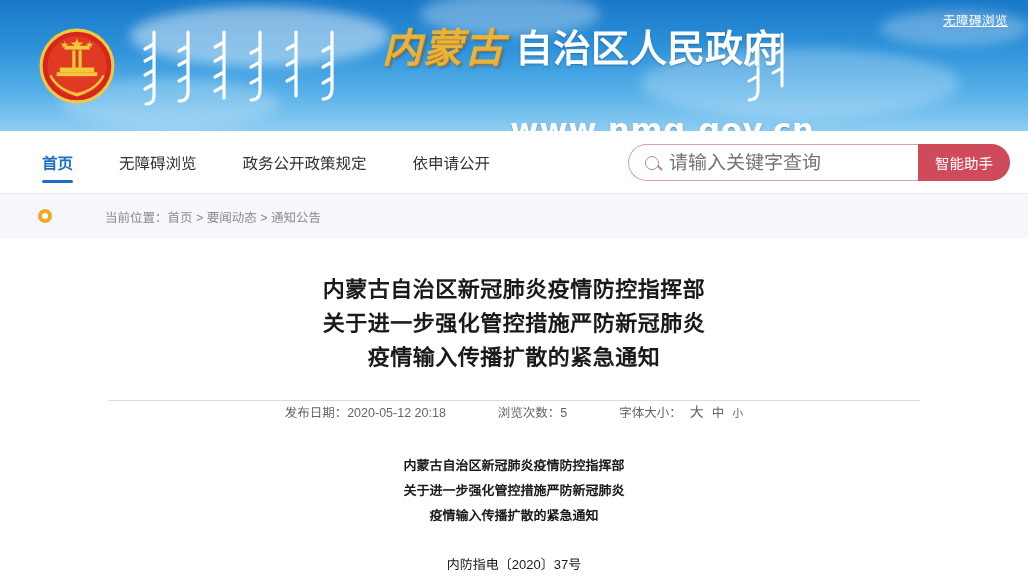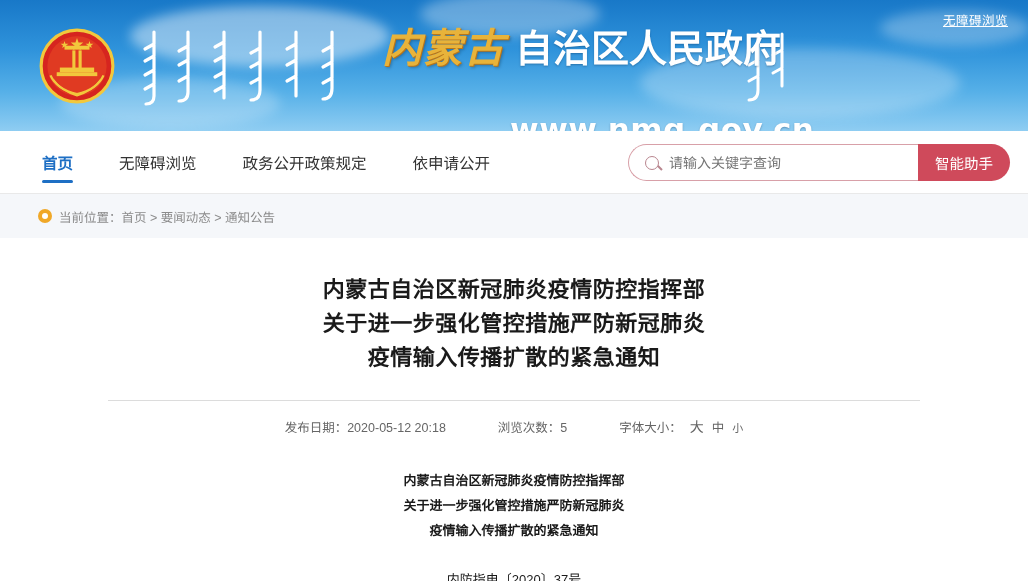--- a/index.html
+++ b/index.html
@@ -169,21 +169,21 @@
     content: "";
     position: absolute;
     width: 6px; height: 1.6px;
     background: #b9868f;
     transform: rotate(45deg);
     right: -5px; bottom: 0px;
   }
   .search-input {
     border: none;
     outline: none;
-    font-size: 14px;
+    font-size: 19px;
     color: #000000;
     width: 220px;
     font-family: "Liberation Sans", sans-serif;
     background: transparent;
   }
   .assistant-btn {
     height: 37px;
     padding: 12px 17px;
     background: #cf4a5b;
     color: #ffffff;
@@ -199,20 +199,21 @@
   
   .crumb-bar {
     width: 1028px;
     height: 44px;
     background: #f5f7fa;
     display: flex;
     align-items: center;
     padding-left: 38px;
     font-size: 12.5px;
     color: #8b8b8b;
+    gap: 46px;
   }
   .crumb-dot {
     width: 14px; height: 14px;
     border-radius: 50%;
     background: #f0a828;
     margin-right: 7px;
     position: relative;
     flex: none;
   }
   .crumb-dot::after {
@@ -235,21 +236,20 @@
     font-family: "DejaVu Serif", "Liberation Serif", serif;
     font-size: 22px;
     font-weight: bold;
     color: #1a1a1a;
     line-height: 34px;
     letter-spacing: .5px;
   }
   .art-meta {
     margin-top: 26px;
     border-top: 1px solid #dcdcdc;
-    padding-top: 15px;
     display: flex;
     justify-content: center;
     align-items: center;
     font-size: 12.5px;
     color: #666666;
   }
   .meta-item { margin: 0 26px; }
   .fs-opt { margin-left: 8px; cursor: pointer; }
   .fs-opt.big { font-size: 14px; }
   .fs-opt.mid { font-size: 12.5px; }

